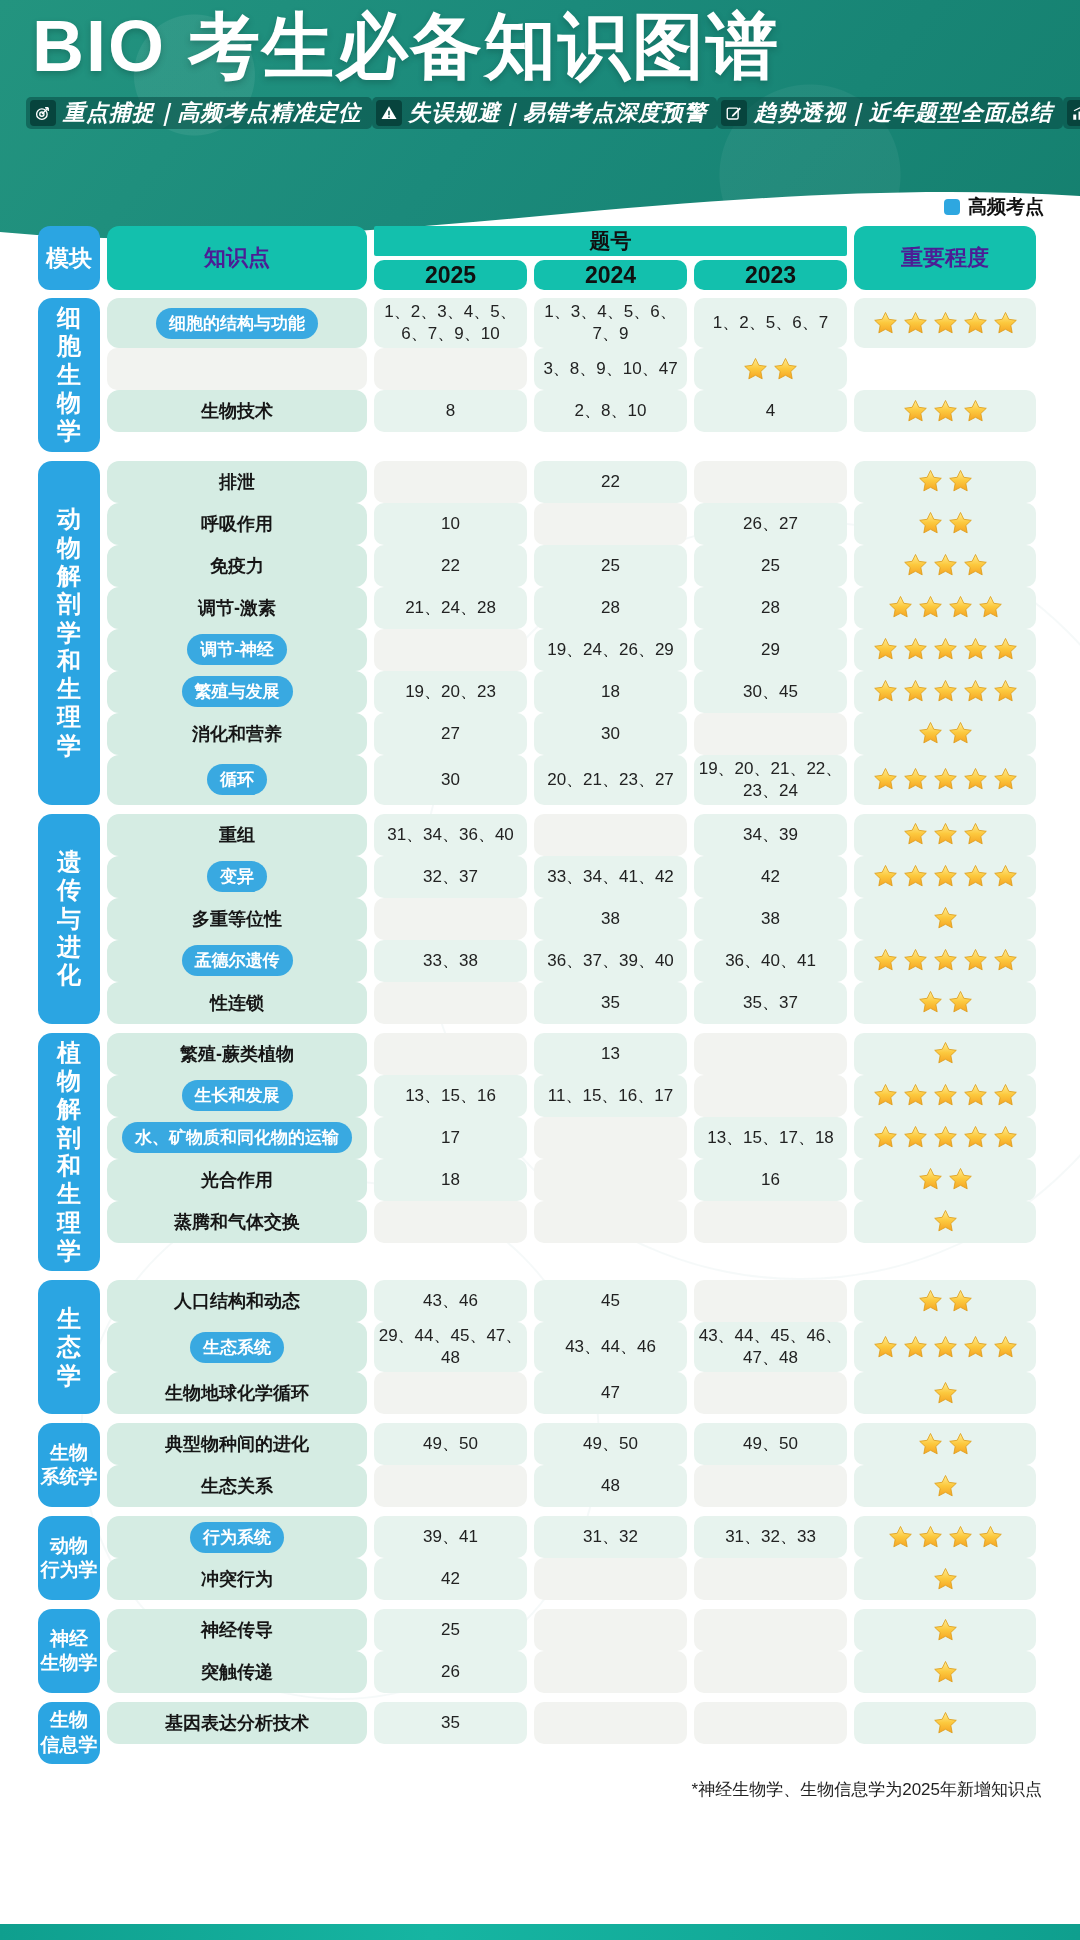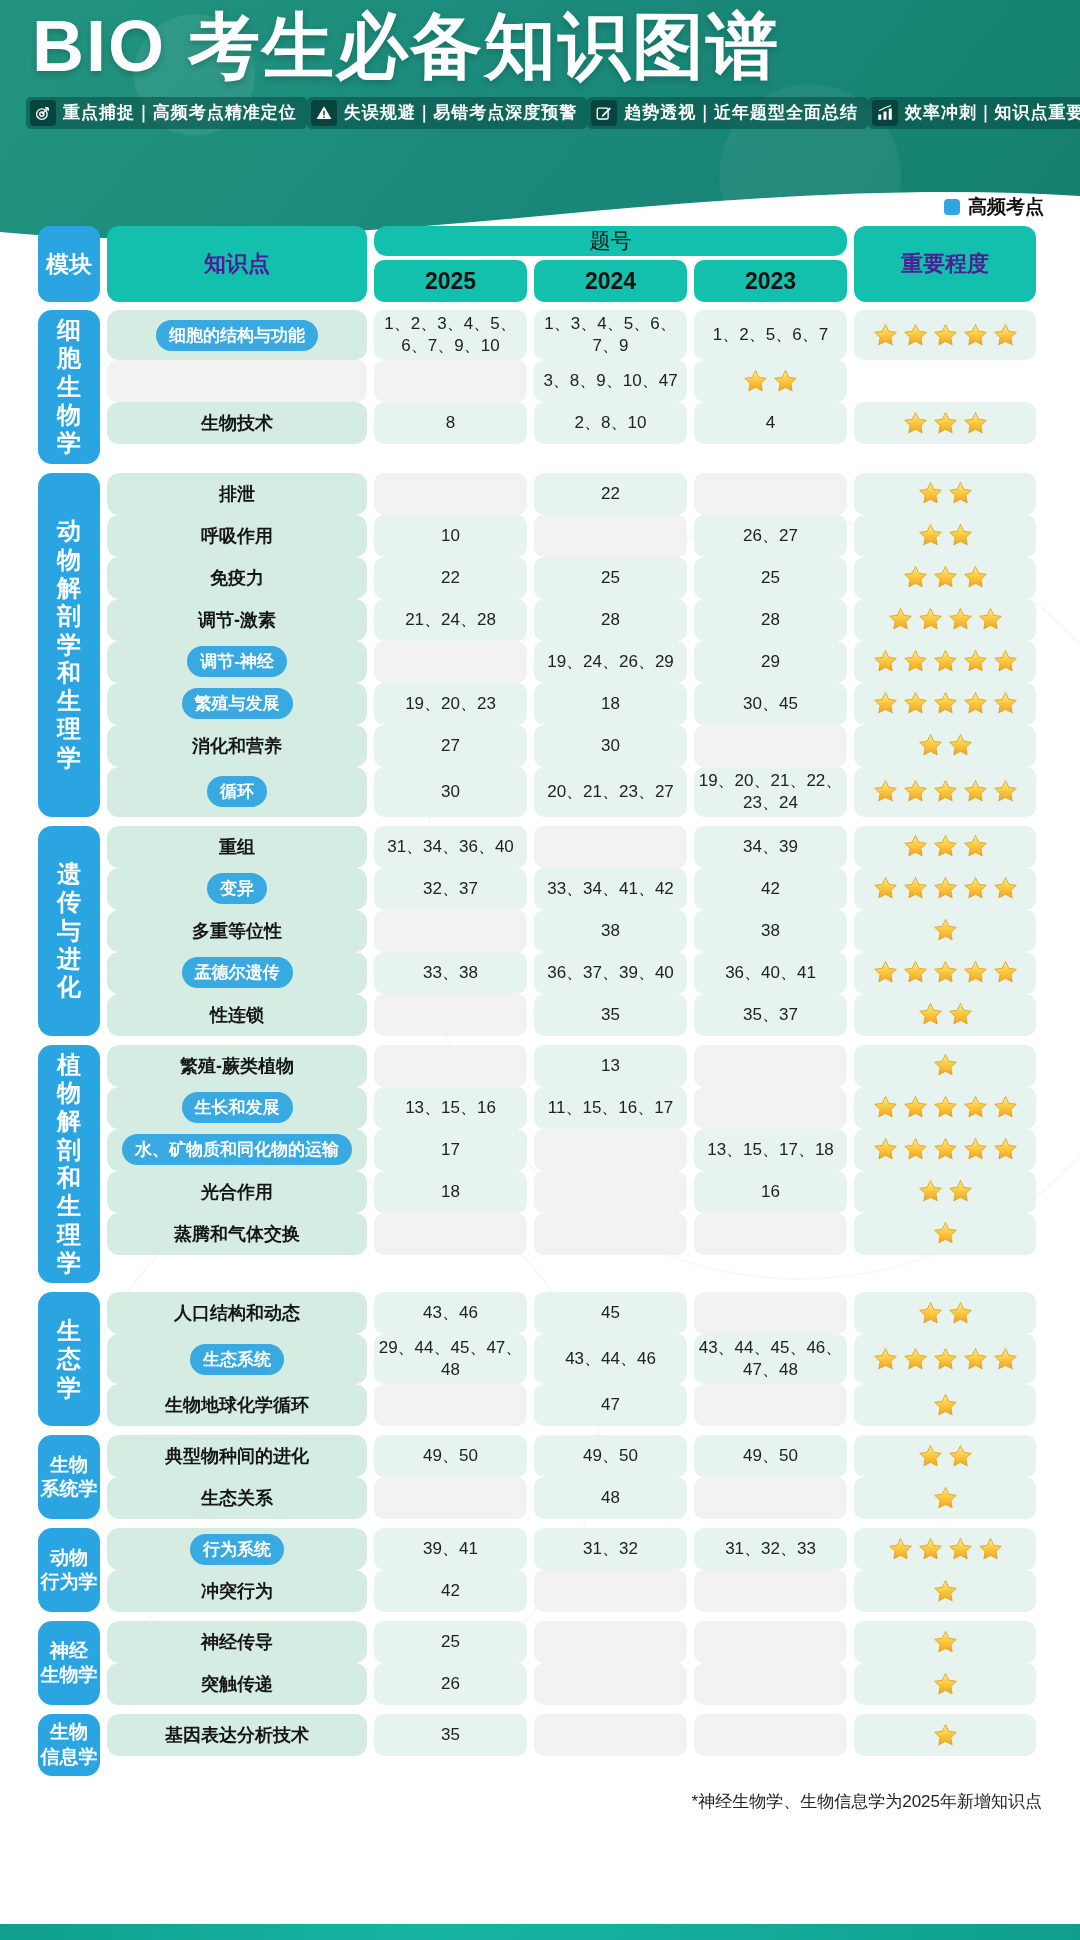--- a/index.html
+++ b/index.html
@@ -41,21 +41,21 @@
     border-radius:5px;
     padding:3px 10px 3px 4px;
     height:32px;
   }
   .badge-icon {
     width:26px; height:26px; flex:0 0 26px;
     background:#07443d; border-radius:4px;
     display:flex; align-items:center; justify-content:center;
   }
   .badge-icon svg { width:18px; height:18px; display:block; }
-  .badge-label { color:#ffffff; font-size:17px; font-weight:700; letter-spacing:1px; white-space:nowrap; }
+  .badge-label { color:#ffffff; font-size:22px; font-weight:700; letter-spacing:1px; white-space:nowrap;font-style:italic; }
   .wave { position:absolute; top:180px; left:0; width:1080px; height:70px; z-index:2; }
   
   .legend {
     position:absolute; top:194px; right:36px; z-index:3;
     display:flex; align-items:center; gap:8px;font-family:Liberation Serif, serif;
   }
   .legend-swatch { width:16px; height:16px; border-radius:4px; background:#2ea7e0; }
   .legend-label { font-size:19px; font-weight:700; color:#111; }
   
   .wm { position:absolute; border:2px solid rgba(0,110,95,0.04); border-radius:50%; z-index:0; }
@@ -68,25 +68,25 @@
     column-gap:7px; margin-bottom:8px;
   }
   .th {
     background:#13c0ad; border-radius:12px;
     display:flex; align-items:center; justify-content:center;
     font-weight:700; color:#4c1d95; font-size:22px;
   }
   .th-module { background:#2ba5e2; color:#ffffff; font-size:23px; }
   .q-area { display:flex; flex-direction:column; gap:4px; }
   .q-top {
-    background:#13c0ad; border-radius:13px; height:30px;
+    background:#13c0ad; border-radius:2px; height:30px;
     display:flex; align-items:center; justify-content:center;
-    font-weight:400; font-size:21px; color:#101010;
-  }
-  .q-years { display:grid; grid-template-columns:153px 153px 153px; column-gap:7px; height:42px; }
+    font-weight:700; font-size:21px; color:#101010;
+  }
+  .q-years { display:grid; grid-template-columns:153px 153px 153px; column-gap:7px; height:30px; }
   .q-year {
     background:#13c0ad; border-radius:10px;
     display:flex; align-items:center; justify-content:center;
     font-weight:700; font-size:23px; color:#101010;
   }
   .group { display:flex; gap:7px; margin-bottom:9px; }
   .module-cell {
     width:62px; flex:0 0 62px;
     background:#2ba5e2; border-radius:14px;
     display:flex; align-items:center; justify-content:center;

